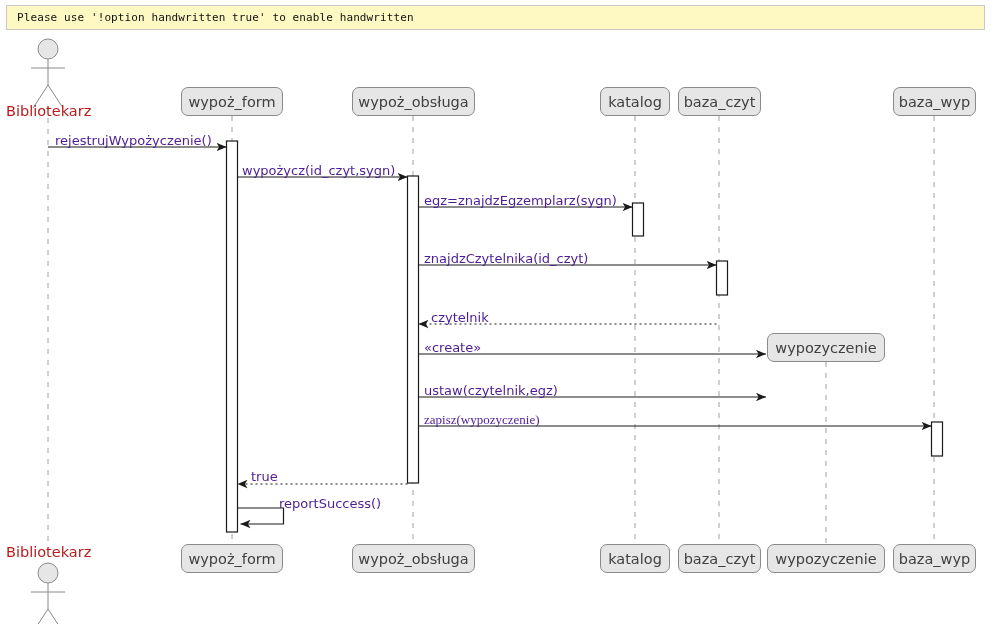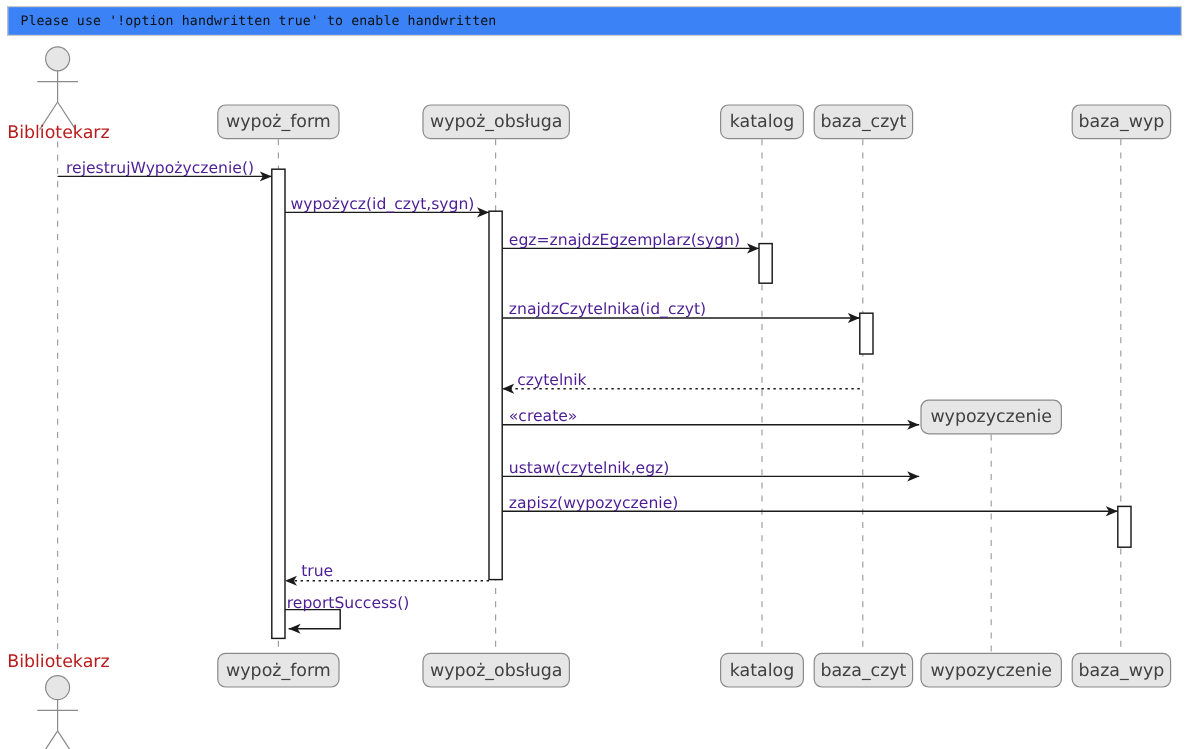--- a/index.html
+++ b/index.html
@@ -9,21 +9,21 @@
     background:#ffffff;
     font-family:"DejaVu Sans", sans-serif;
     overflow:hidden;
     position:relative;
   }
   #stage{position:absolute;left:0;top:0;width:995px;height:624px;}
 
   
   .banner{
     position:absolute;left:6px;top:5px;width:979px;height:25px;
-    background:#3b82f6;border:1px solid #c8c8c8;
+    background:#fef9c3;border:1px solid #c8c8c8;
     box-sizing:border-box;
   }
   .banner-text{
     position:absolute;left:10px;top:5px;
     font-family:"DejaVu Sans Mono", monospace;
     font-size:11px;color:#101010;white-space:pre;
     letter-spacing:0.1px;
   }
 
   
@@ -152,17 +152,17 @@
   <div class="actor-label" style="left:6px;top:103px;">Bibliotekarz</div>
   <div class="actor-label" style="left:6px;top:544px;">Bibliotekarz</div>
 
   <div class="msg" style="left:55px;top:133px;">rejestrujWypożyczenie()</div>
   <div class="msg" style="left:242px;top:163px;">wypożycz(id_czyt,sygn)</div>
   <div class="msg" style="left:424px;top:193px;">egz=znajdzEgzemplarz(sygn)</div>
   <div class="msg" style="left:424px;top:251px;">znajdzCzytelnika(id_czyt)</div>
   <div class="msg" style="left:431px;top:310px;">czytelnik</div>
   <div class="msg" style="left:424px;top:340px;">«create»</div>
   <div class="msg" style="left:424px;top:383px;">ustaw(czytelnik,egz)</div>
-  <div class="msg" style="left:424px;top:412px;">zapisz(wypozyczenie)</div>
+  <div class="msg" style="left:424px;top:412px;font-family:Liberation Serif, serif;">zapisz(wypozyczenie)</div>
   <div class="msg" style="left:251px;top:469px;">true</div>
-  <div class="msg" style="left:239px;top:496px;">reportSuccess()</div>
+  <div class="msg" style="left:239px;top:496px;padding-left:40px;">reportSuccess()</div>
 
 </div>
 
 </body></html>

